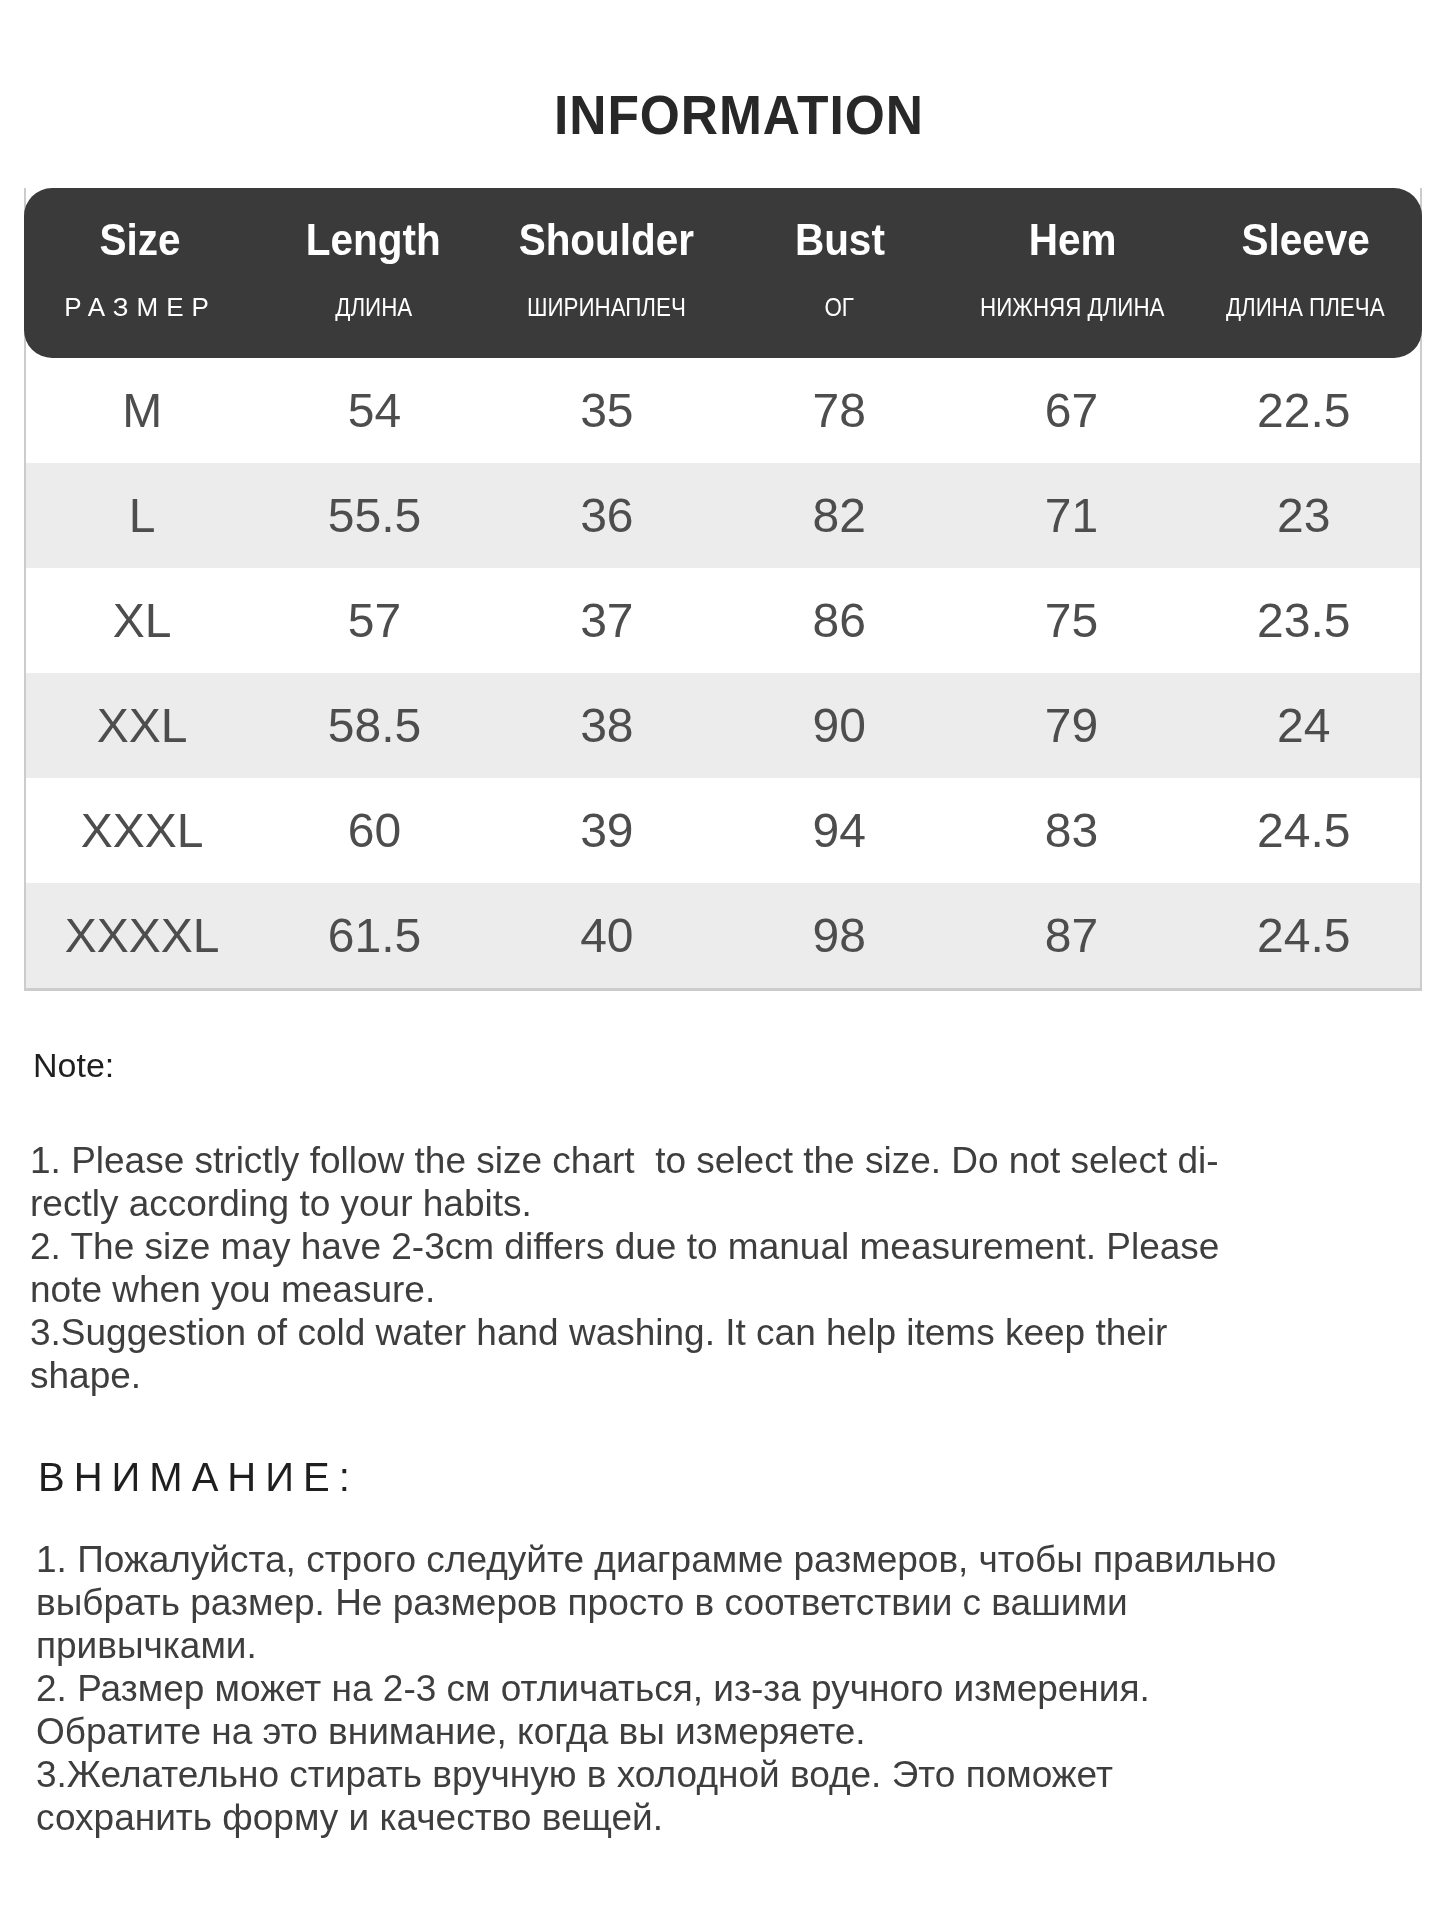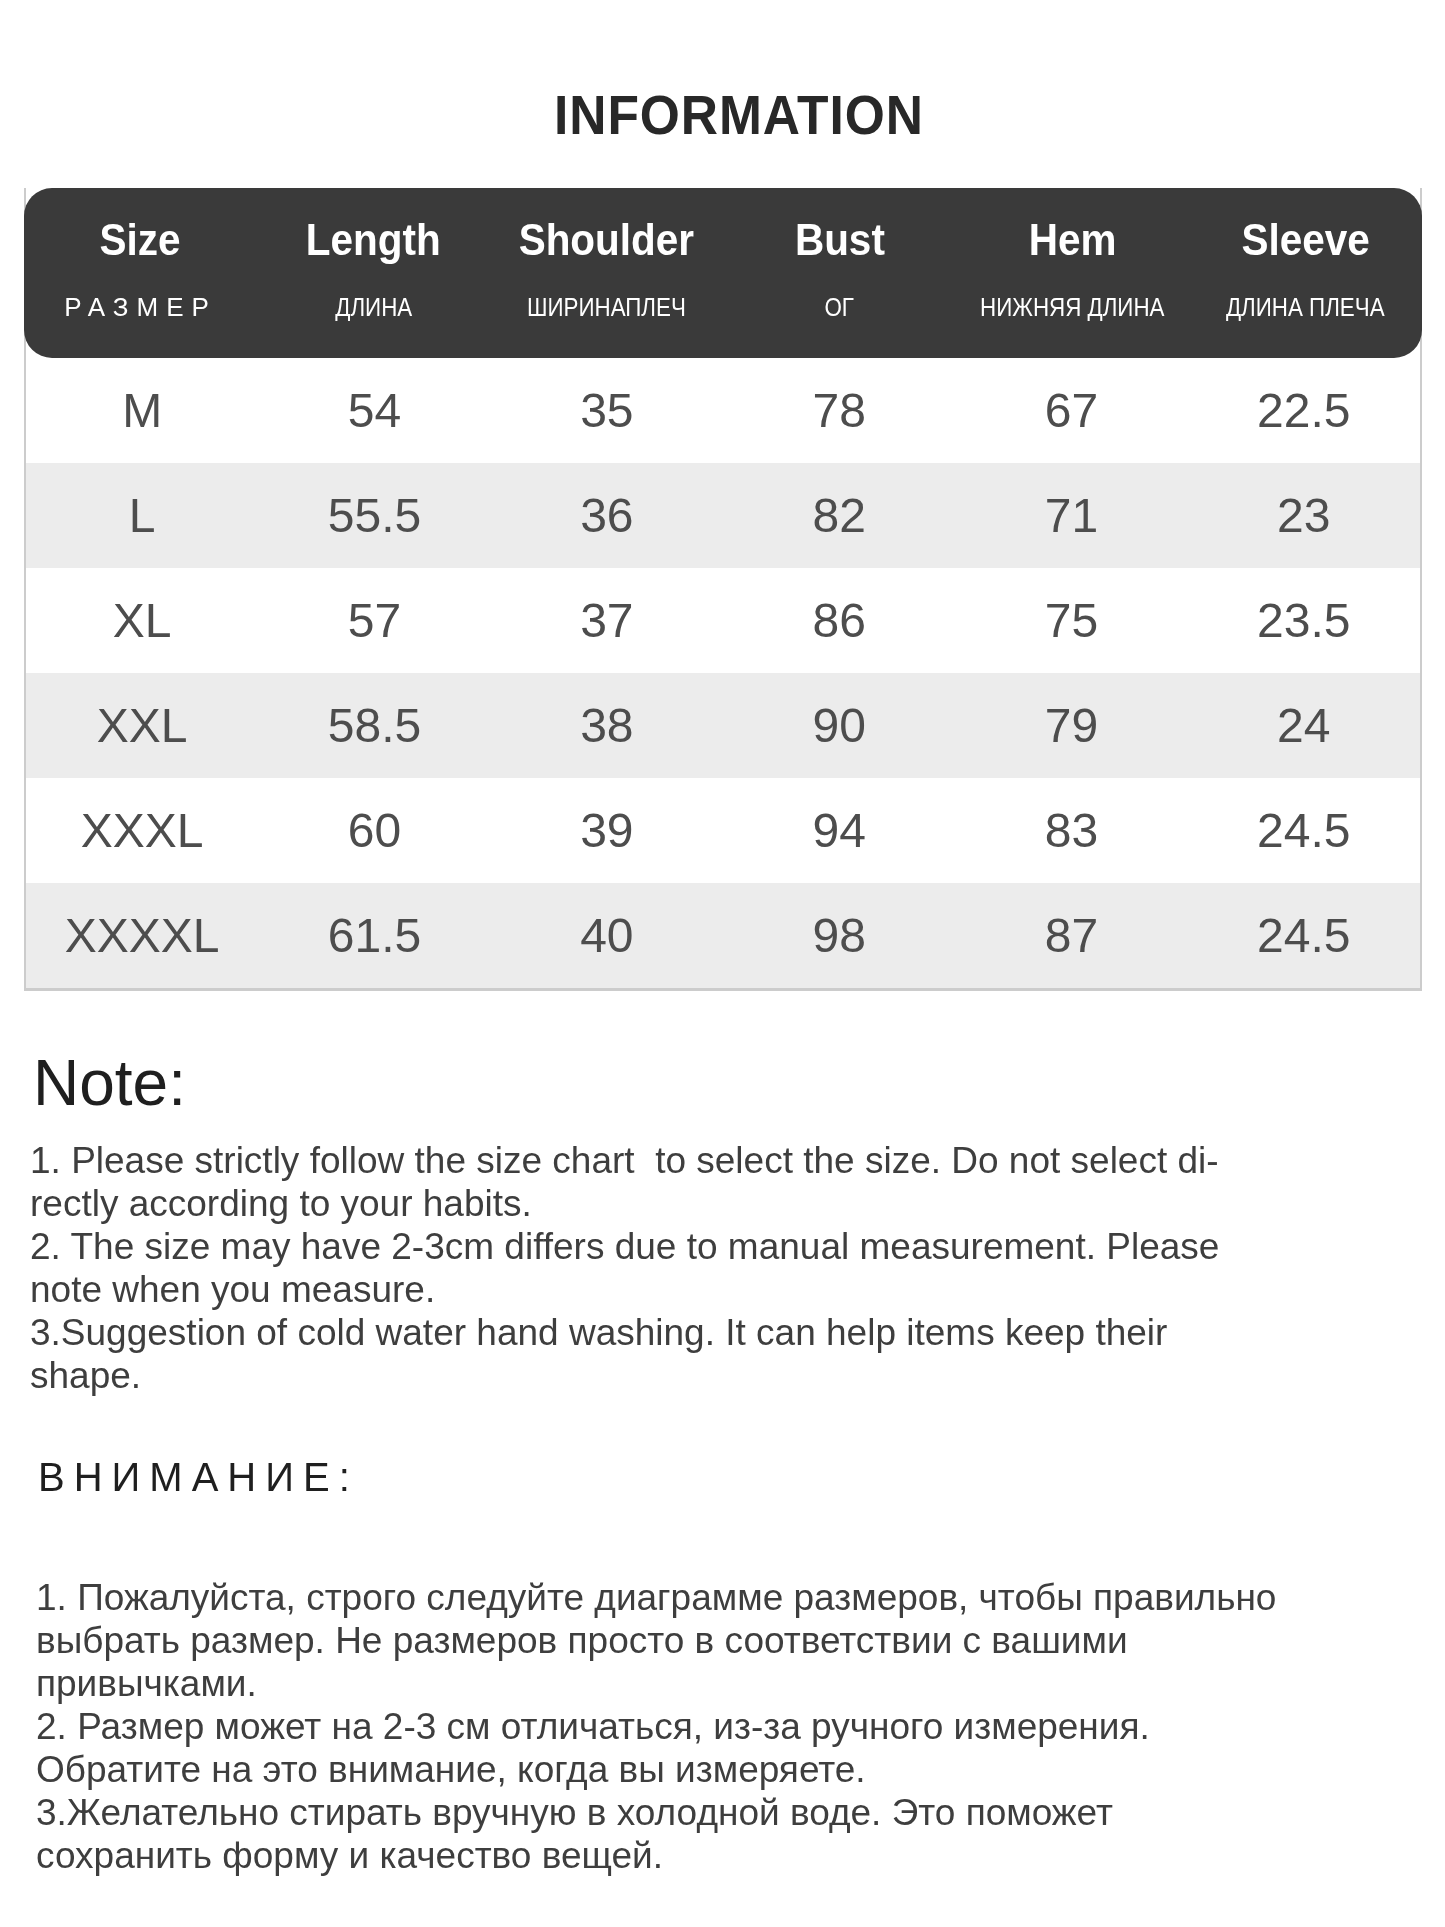--- a/index.html
+++ b/index.html
@@ -27,29 +27,29 @@
                transform:scaleX(0.92);white-space:nowrap;}
   .thead .sub{margin-top:32px;font-size:26px;line-height:27px;color:var(--header-text);
               white-space:nowrap;}
   .thead .sub.cond{transform:scaleX(0.86);}
   .thead .sub.spaced{letter-spacing:8px;text-align:right;}
 
   .trow{display:flex;height:105px;align-items:center;background:var(--row-bg);}
   .trow.alt{background:var(--row-alt-bg);}
   .trow .cell{flex:1;text-align:center;font-size:48px;color:var(--cell-text);}
 
-  .note-heading{position:absolute;left:33px;top:1046px;font-size:64px;
+  .note-heading{position:absolute;left:33px;top:1046px;font-size:34px;
                 color:var(--heading-text);}
   .note-lines{position:absolute;left:30px;top:1139px;width:1400px;
               font-size:37px;line-height:43px;color:var(--body-text);}
   .note-lines .line{white-space:pre;}
 
   .attn-heading{position:absolute;left:38px;top:1455px;font-size:40px;
                 color:var(--heading-text);letter-spacing:9px;}
-  .attn-lines{position:absolute;left:36px;top:1576px;width:1400px;
+  .attn-lines{position:absolute;left:36px;top:1538px;width:1400px;
               font-size:37px;line-height:43px;color:var(--body-text);}
   .attn-lines .line{white-space:pre;}
 </style>
 </head>
 <body>
 
 <div class="page">
 
   <div class="title">
     <span>INFORMATION</span>

